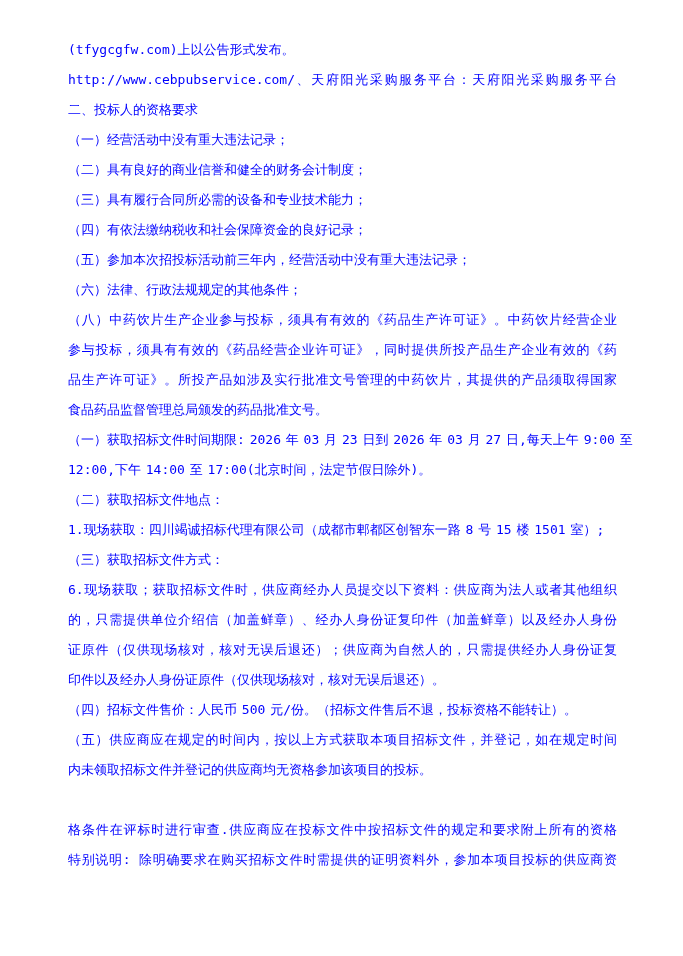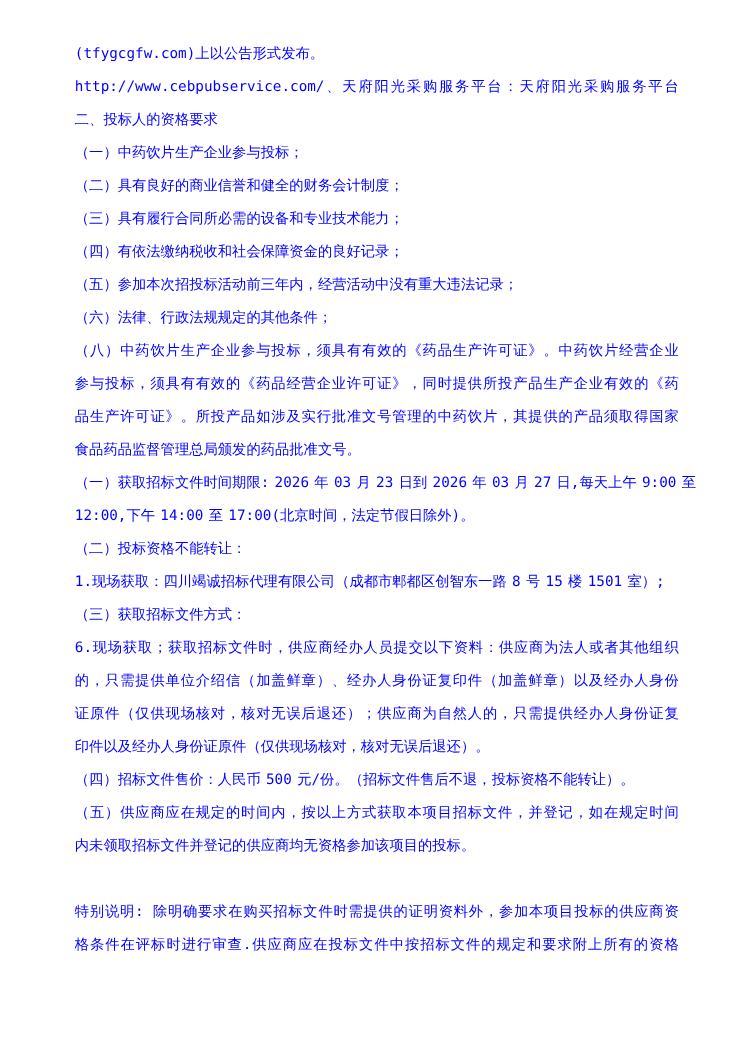--- a/index.html
+++ b/index.html
@@ -41,39 +41,39 @@
   }
 </style>
 </head>
 <body>
 
 <div class="doc-page">
   <div id="doc-lines">
       <div class="doc-line">(tfygcgfw.com)上以公告形式发布。</div>
       <div class="doc-line j">http://www.cebpubservice.com/、天府阳光采购服务平台：天府阳光采购服务平台</div>
       <div class="doc-line">二、投标人的资格要求</div>
-      <div class="doc-line">（一）中药饮片生产企业参与投标；</div>
+      <div class="doc-line">（一）经营活动中没有重大违法记录；</div>
       <div class="doc-line">（二）具有良好的商业信誉和健全的财务会计制度；</div>
       <div class="doc-line">（三）具有履行合同所必需的设备和专业技术能力；</div>
       <div class="doc-line">（四）有依法缴纳税收和社会保障资金的良好记录；</div>
       <div class="doc-line">（五）参加本次招投标活动前三年内，经营活动中没有重大违法记录；</div>
       <div class="doc-line">（六）法律、行政法规规定的其他条件；</div>
       <div class="doc-line j">（八）中药饮片生产企业参与投标，须具有有效的《药品生产许可证》。中药饮片经营企业</div>
       <div class="doc-line j">参与投标，须具有有效的《药品经营企业许可证》，同时提供所投产品生产企业有效的《药</div>
       <div class="doc-line j">品生产许可证》。所投产品如涉及实行批准文号管理的中药饮片，其提供的产品须取得国家</div>
       <div class="doc-line">食品药品监督管理总局颁发的药品批准文号。</div>
       <div class="doc-line">（一）获取招标文件时间期限: 2026 年 03 月 23 日到 2026 年 03 月 27 日,每天上午 9:00 至</div>
       <div class="doc-line">12:00,下午 14:00 至 17:00(北京时间，法定节假日除外)。</div>
-      <div class="doc-line">（二）投标资格不能转让：</div>
+      <div class="doc-line">（二）获取招标文件地点：</div>
       <div class="doc-line">1.现场获取：四川竭诚招标代理有限公司（成都市郫都区创智东一路 8 号 15 楼 1501 室）;</div>
       <div class="doc-line">（三）获取招标文件方式：</div>
       <div class="doc-line j">6.现场获取；获取招标文件时，供应商经办人员提交以下资料：供应商为法人或者其他组织</div>
       <div class="doc-line j">的，只需提供单位介绍信（加盖鲜章）、经办人身份证复印件（加盖鲜章）以及经办人身份</div>
       <div class="doc-line j">证原件（仅供现场核对，核对无误后退还）；供应商为自然人的，只需提供经办人身份证复</div>
       <div class="doc-line">印件以及经办人身份证原件（仅供现场核对，核对无误后退还）。</div>
       <div class="doc-line">（四）招标文件售价：人民币 500 元/份。（招标文件售后不退，投标资格不能转让）。</div>
       <div class="doc-line j">（五）供应商应在规定的时间内，按以上方式获取本项目招标文件，并登记，如在规定时间</div>
       <div class="doc-line">内未领取招标文件并登记的供应商均无资格参加该项目的投标。</div>
       <div class="doc-line blank"></div>
+      <div class="doc-line j">格条件在评标时进行审查.供应商应在投标文件中按招标文件的规定和要求附上所有的资格</div>
       <div class="doc-line j">特别说明: 除明确要求在购买招标文件时需提供的证明资料外，参加本项目投标的供应商资</div>
-      <div class="doc-line j">格条件在评标时进行审查.供应商应在投标文件中按招标文件的规定和要求附上所有的资格</div>
     </div>
 </div>
 
 </body></html>

